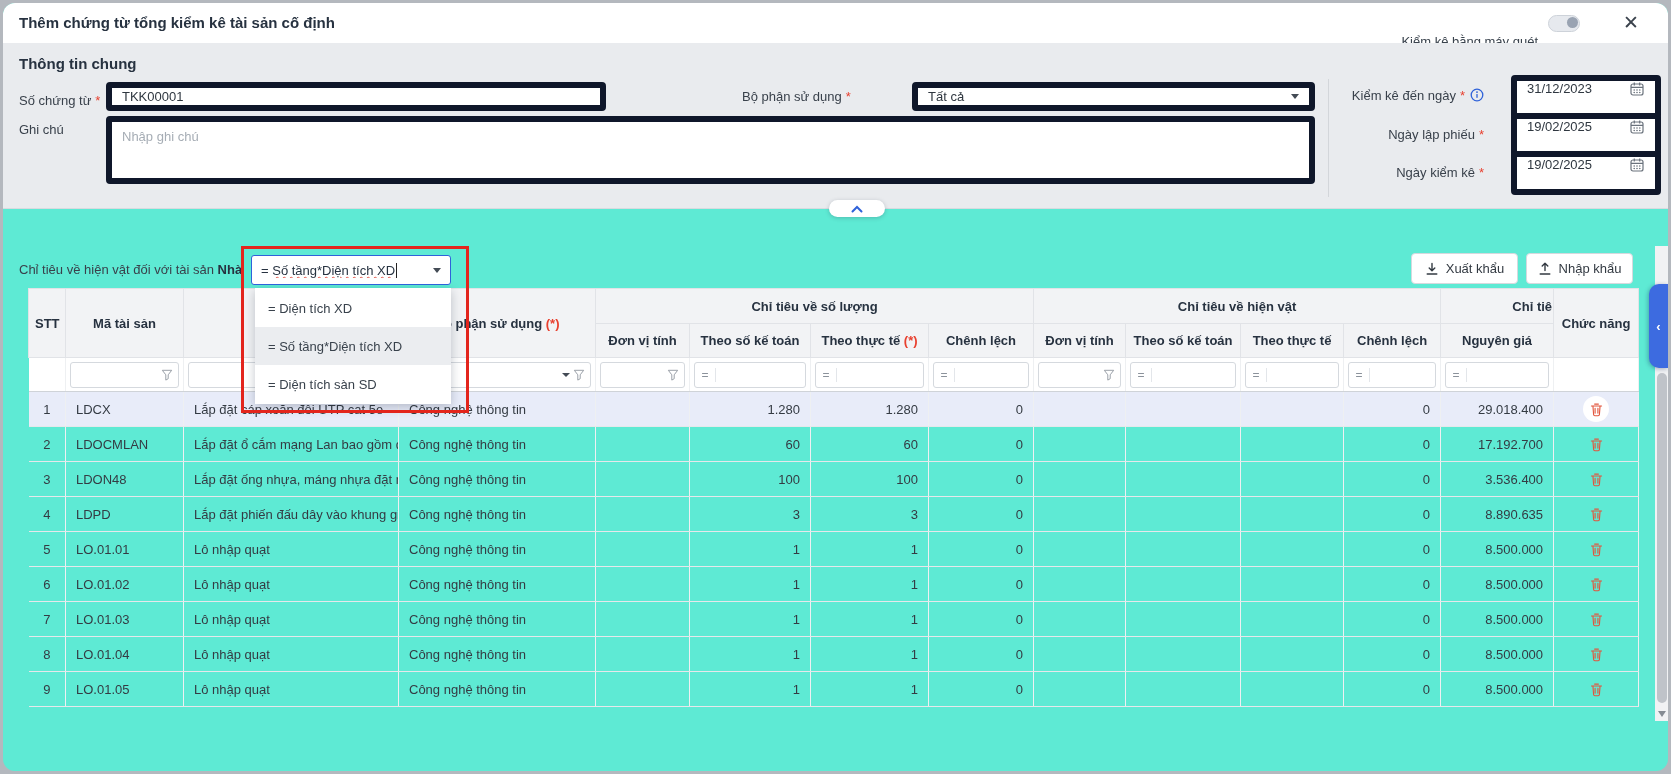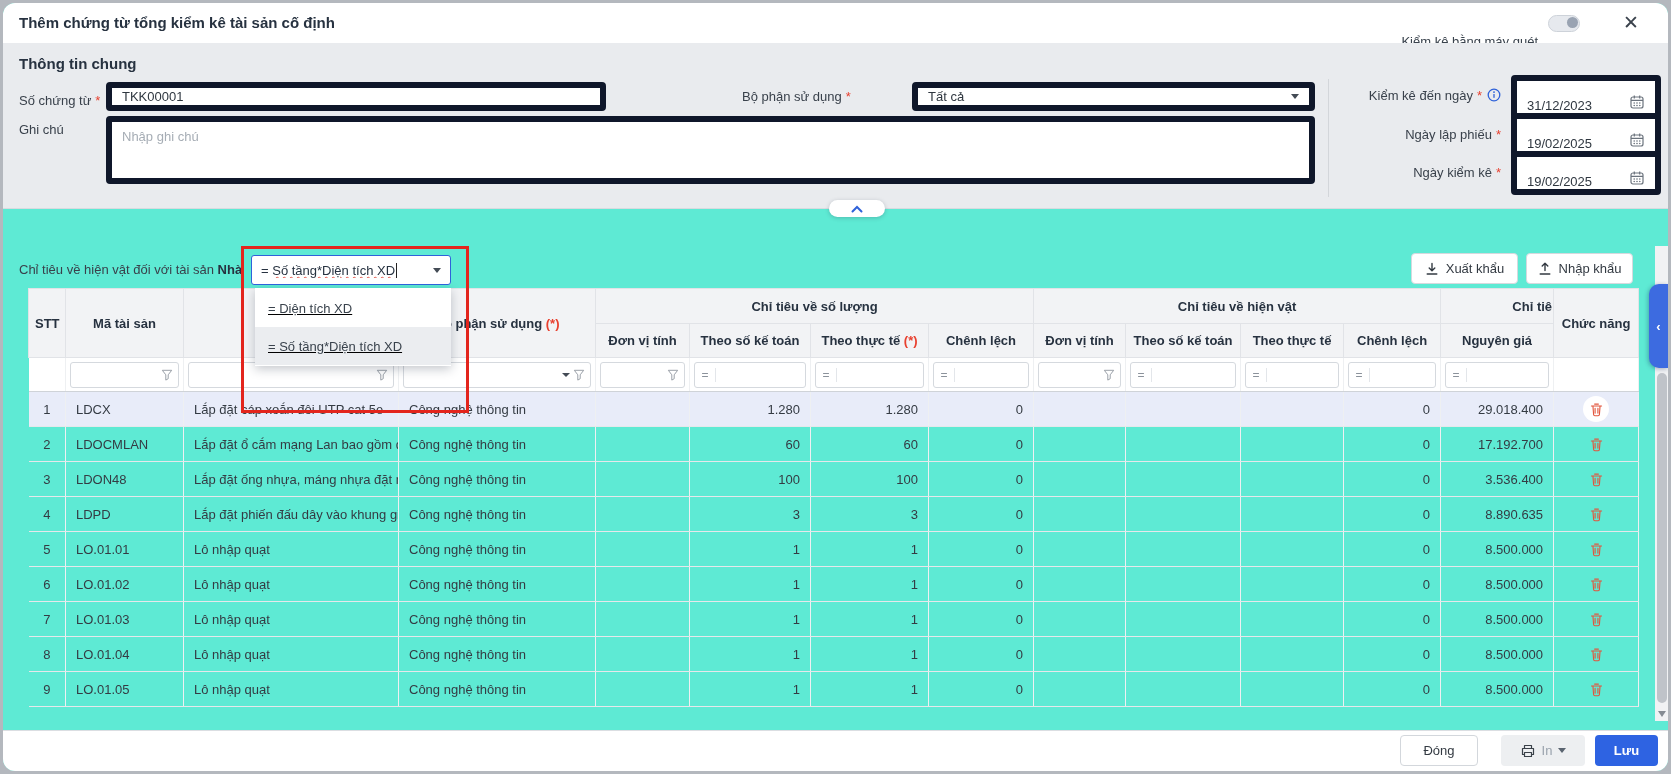--- a/index.html
+++ b/index.html
@@ -24,21 +24,21 @@
   .inp{box-sizing:border-box;border:6px solid #0f172a;border-radius:4px;background:#fff;font-size:13px;color:#2f3740;font-family:inherit;padding:0 10px;}
   .doc-no{position:absolute;left:103px;top:39px;width:500px;height:29px;}
   .dept-select{position:absolute;left:909px;top:39px;width:403px;height:29px;display:flex;align-items:center;cursor:pointer;}
   .dept-select .val{flex:1;}
   .caret{width:0;height:0;border-left:4px solid transparent;border-right:4px solid transparent;border-top:5px solid #434b55;}
   .note-area{position:absolute;left:103px;top:73px;width:1209px;height:68px;resize:none;padding:7px 10px;}
   .note-area::placeholder{color:#a6adb5;}
   .v-divider{position:absolute;left:1325px;top:36px;width:1px;height:118px;background:#d3d6da;}
   .r-row{position:absolute;left:1330px;width:328px;height:29px;display:flex;align-items:center;}
   .r-lab{flex:1;text-align:right;padding-right:10px;font-size:13px;color:#39414b;white-space:nowrap;}
-  .date-inp{width:150px;height:44px;display:flex;align-items:flex-end;}
+  .date-inp{width:150px;height:44px;display:flex;align-items:flex-start;margin-left:17px;}
   .date-inp .val{flex:1;}
   .info-i{display:inline-block;vertical-align:-2px;margin-left:5px;}
 
   .collapse-pill{position:absolute;left:826px;top:197px;width:56px;height:17px;background:#fff;border-radius:9px;box-shadow:0 1px 4px rgba(40,50,70,.25);display:flex;align-items:center;justify-content:center;cursor:pointer;z-index:5;}
 
   
   .tabs{position:absolute;left:0;top:206px;right:20px;height:37px;display:flex;padding-left:30px;gap:42px;align-items:center;background:#fff;}
   .tab{position:relative;font-size:13.5px;color:#39414b;height:37px;display:flex;align-items:center;cursor:pointer;}
   .tab.active{color:#2f62d9;font-weight:700;}
   .tab.active::after{content:"";position:absolute;left:-3px;right:-3px;bottom:1px;height:3px;background:#2f62d9;border-radius:2px;}
@@ -49,21 +49,21 @@
   .tool-btn{position:absolute;top:250px;height:31px;box-sizing:border-box;background:#fff;border:1px solid #d5d9de;border-radius:4px;font-size:13px;color:#333a42;display:flex;align-items:center;justify-content:center;gap:7px;cursor:pointer;font-family:inherit;}
   .btn-export{left:1408px;width:107px;}
   .btn-import{left:1523px;width:107px;}
 
   
   .combo{position:absolute;left:248px;top:252px;width:200px;height:30px;box-sizing:border-box;border:1.5px solid #2f62d9;border-radius:3px;background:#fff;display:flex;align-items:center;padding:0 9px;z-index:46;cursor:text;}
   .combo .txt{font-size:13px;color:#273240;white-space:nowrap;overflow:hidden;}
   .combo .wavy{text-decoration:underline;text-decoration-style:wavy;text-decoration-color:#e4554a;text-decoration-thickness:1px;}
   .combo .cursor{display:inline-block;width:1px;height:15px;background:#222;margin-left:1px;vertical-align:-3px;}
   .combo .sp{flex:1;}
-  .menu{position:absolute;left:252px;top:285px;width:196px;background:#fff;box-shadow:0 3px 10px rgba(20,30,50,.25);z-index:45;padding:1px 0;text-decoration:underline;}
+  .menu{position:absolute;left:252px;top:285px;width:196px;background:#fff;box-shadow:0 3px 10px rgba(20,30,50,.25);z-index:45;padding:1px 0;}
   .menu .opt{height:38px;display:flex;align-items:center;padding:0 13px;font-size:13px;color:#39424c;cursor:pointer;white-space:nowrap;}
   .menu .opt.hl{background:#ebedf0;}
   .red-box{position:absolute;left:238px;top:243px;width:222px;height:161px;border:3px solid #e3251d;z-index:60;pointer-events:none;}
 
   
   .table-wrap{position:absolute;left:25px;top:285px;width:1610px;z-index:10;}
   table.grid{border-collapse:collapse;table-layout:fixed;width:1610px;font-size:13px;}
   .grid th{background:#f2f3f5;font-weight:700;color:#273240;border:1px solid #e1e3e7;padding:0 6px;white-space:nowrap;overflow:hidden;}
   .grid .gr1 th{height:34px;}
   .grid .gr2 th{height:33px;}
@@ -211,20 +211,21 @@
   </button>
 
   <div class="combo">
     <span class="txt"><span>= </span><span class="wavy">Số tầng*Diện tích XD</span><span class="cursor"></span></span>
     <span class="sp"></span>
     <span class="caret"></span>
   </div>
   <div class="menu">
         <div class="opt">= Diện tích XD</div>
         <div class="opt hl">= Số tầng*Diện tích XD</div>
+        <div class="opt">= Diện tích sàn SD</div>
       </div>
   <div class="red-box"></div>
 
   <div class="table-wrap">
     <table class="grid">
       <colgroup>
         <col style="width:37px">
             <col style="width:118px">
             <col style="width:215px">
             <col style="width:197px">
@@ -545,26 +546,15 @@
   </div>
 
   <div class="rail">
     <div class="thumb"></div>
     <div class="arrow"></div>
   </div>
   <div class="side-tab">
         <span>‹</span>
       </div>
 
-  <div class="footer">
-    <button class="f-btn btn-close">Đóng</button>
-    <button class="f-btn btn-print">
-      <svg width="16" height="16" viewBox="0 0 16 16">
-            <path d="M4.5 5.5V2.5h7v3M4.5 11.5h-2v-6h11v6h-2M4.5 9.5h7v4h-7z" stroke="#3a4149" fill="none" stroke-width="1.2" stroke-linejoin="round"></path>
-          </svg>
-      <span>In</span>
-      <span class="caret" style="border-top-color:#5a6470;"></span>
-    </button>
-    <button class="f-btn btn-save">Lưu</button>
-  </div>
 
 </div>
 </div>
 
 </body></html>

